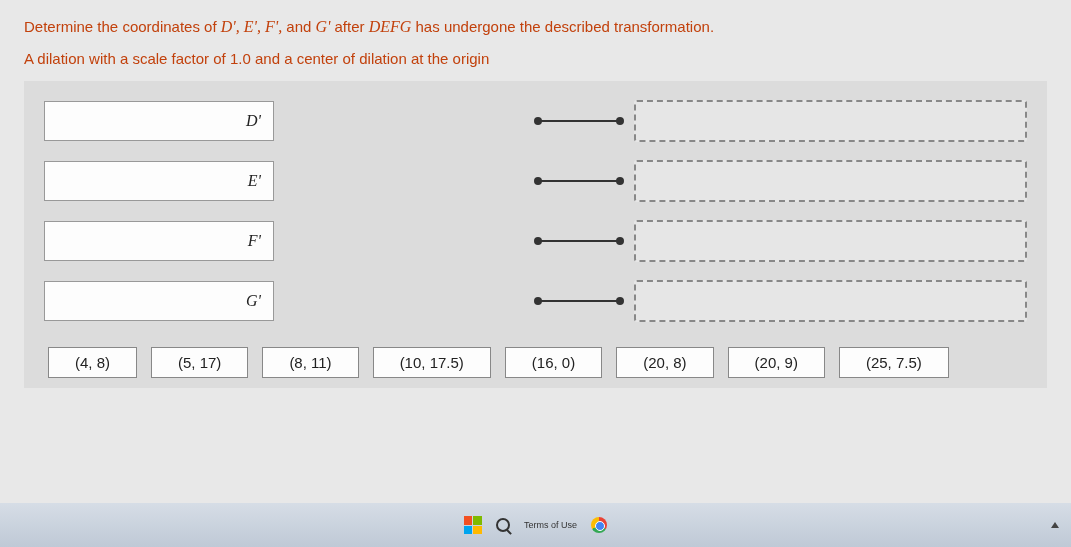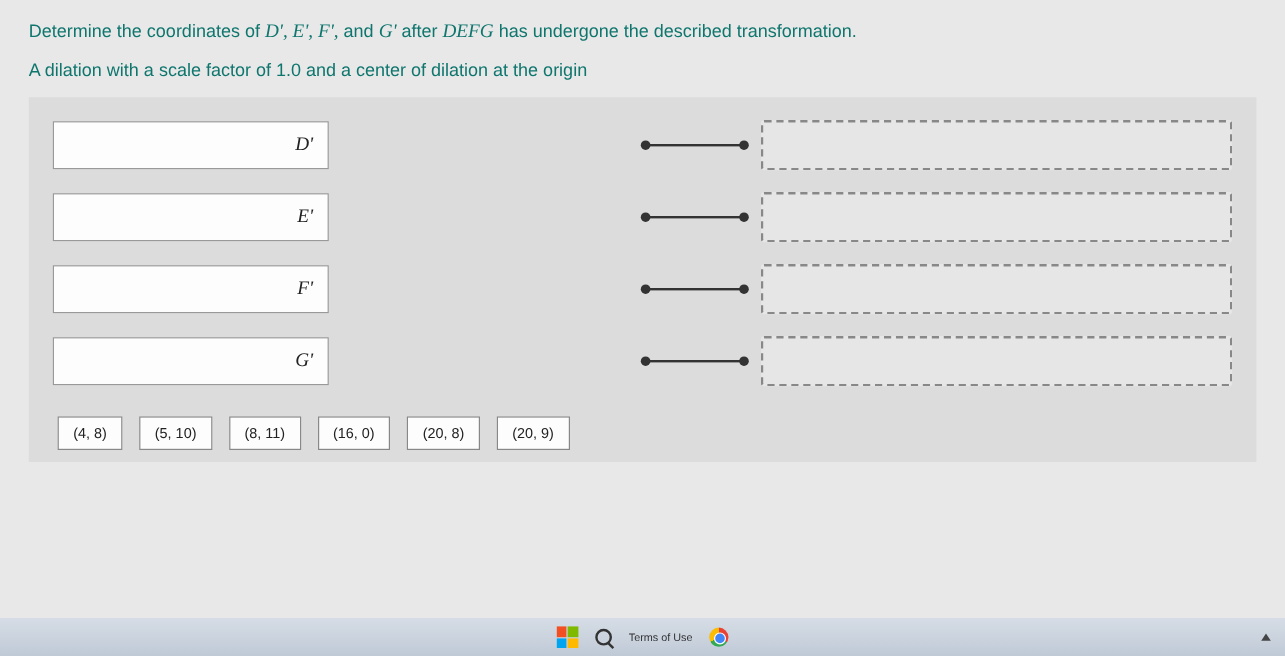--- a/index.html
+++ b/index.html
@@ -11,21 +11,21 @@
       overflow: hidden;
       position: relative;
     }
     .content {
       padding: 18px 24px 0 24px;
       color: #222;
     }
     .instruction-line {
       font-size: 15px;
       margin-bottom: 14px;
-      color: #0f766e;
+      color: #c2410c;
     }
     .math-var {
       font-style: italic;
       font-family: 'Times New Roman', serif;
       font-size: 16px;
     }
     .work-area {
       background: #dcdcdc;
       padding: 18px 20px 10px 20px;
       margin-top: 10px;
@@ -96,31 +96,31 @@
     .choices {
       display: flex;
       gap: 14px;
       margin-top: 24px;
       padding-left: 4px;
       flex-wrap: nowrap;
     }
     .choice {
       border: 1px solid #888;
       background: #fdfdfd;
-      padding: 6px 12px;
-      font-size: 12px;
+      padding: 6px 26px;
+      font-size: 15px;
       cursor: grab;
       white-space: nowrap;
     }
     .taskbar {
       position: absolute;
       bottom: 0;
       left: 0;
       right: 0;
-      height: 32px;
+      height: 44px;
       background: linear-gradient(to top, #bfc9d6, #d6dde6);
       display: flex;
       align-items: center;
       justify-content: center;
       gap: 14px;
       font-size: 11px;
       color: #333;
     }
     .win-icon {
       width: 18px; height: 18px;
@@ -214,25 +214,27 @@
       <div class="label-box">G'</div>
       <div class="spacer"></div>
       <div class="connector">
           <div class="connector-line"></div>
         </div>
       <div class="drop-zone"></div>
     </div>
 
     <div class="choices">
       <div class="choice">(4, 8)</div>
-      <div class="choice">(5, 10)</div>
+      <div class="choice">(5, 17)</div>
       <div class="choice">(8, 11)</div>
+      <div class="choice">(10, 17.5)</div>
       <div class="choice">(16, 0)</div>
       <div class="choice">(20, 8)</div>
       <div class="choice">(20, 9)</div>
+      <div class="choice">(25, 7.5)</div>
     </div>
 
   </div>
 </div>
 
 <div class="taskbar">
   <div class="win-icon">
       <span></span>
       <span></span>
       <span></span>

